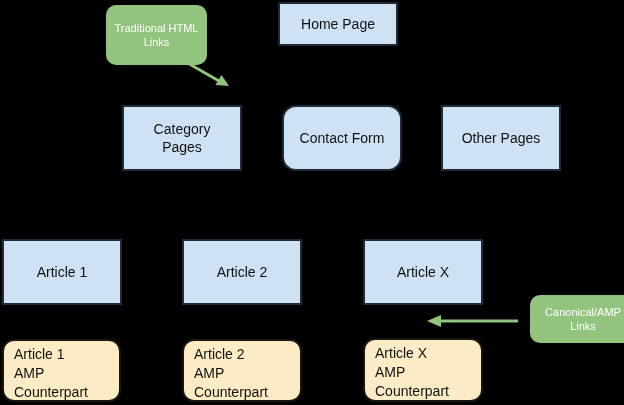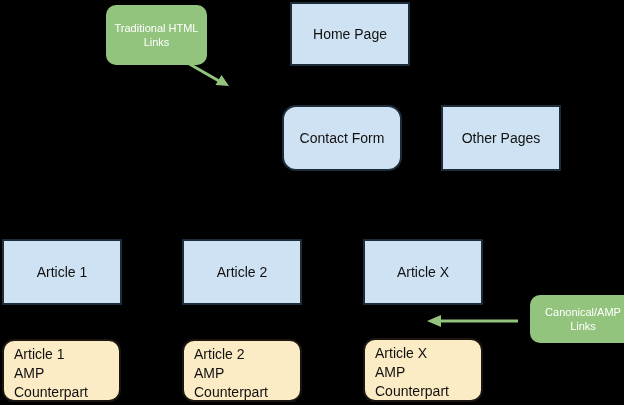--- a/index.html
+++ b/index.html
@@ -68,24 +68,28 @@
     <g>
       <line x1="172" y1="54" x2="219" y2="81" stroke-width="3" stroke="#93c47d"></line>
       <polygon points="229,86 215.5,85 221.5,75" fill="#93c47d"></polygon>
     </g>
     <g>
       <line x1="518" y1="321" x2="439" y2="321" stroke-width="3" stroke="#93c47d"></line>
       <polygon points="427,321 441,315 441,327" fill="#93c47d"></polygon>
     </g>
   </svg>
 
-  <div class="node page-node" style="left:290px; top:2px; width:120px; height:64px;">
+  <div class="node page-node" style="left:278px; top:2px; width:120px; height:44px;">
     <span class="lbl">Home Page</span>
   </div>
 
+  <div class="node page-node" style="left:122px; top:105px; width:120px; height:66px;">
+    <span class="lbl">Category
+Pages</span>
+  </div>
   <div class="node page-node" style="left:282px; top:105px; width:120px; height:66px;border-radius:14px;">
     <span class="lbl">Contact Form</span>
   </div>
   <div class="node page-node" style="left:441px; top:105px; width:120px; height:66px;">
     <span class="lbl">Other Pages</span>
   </div>
 
   <div class="node page-node" style="left:2px; top:239px; width:120px; height:66px;">
     <span class="lbl">Article 1</span>
   </div>

